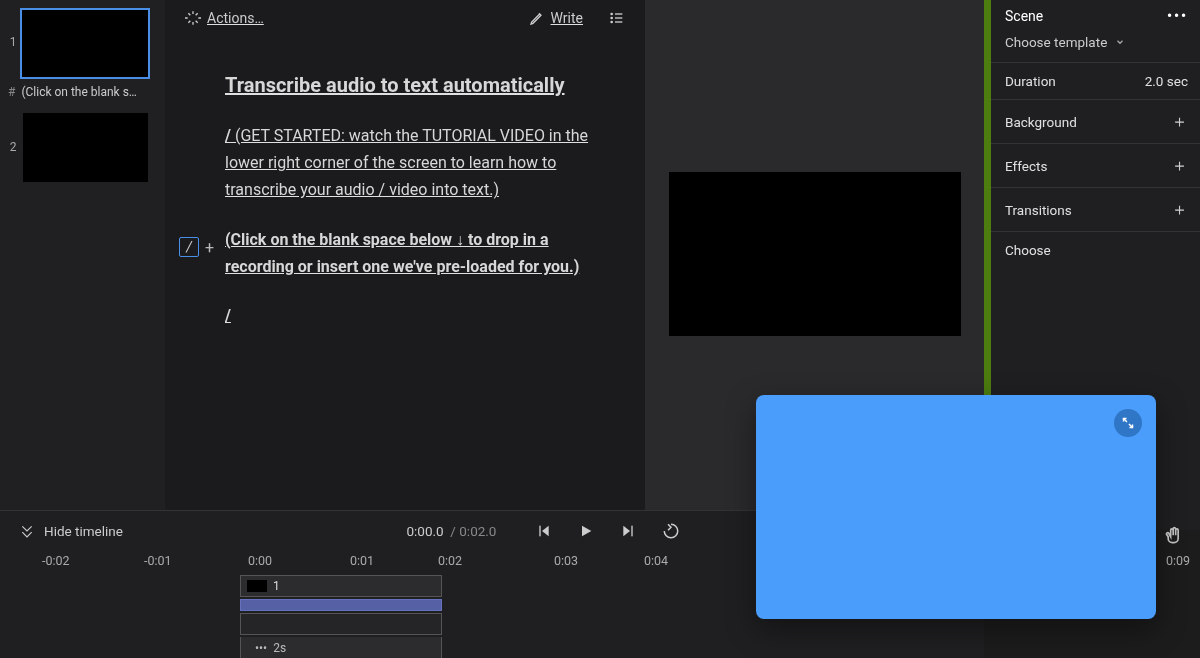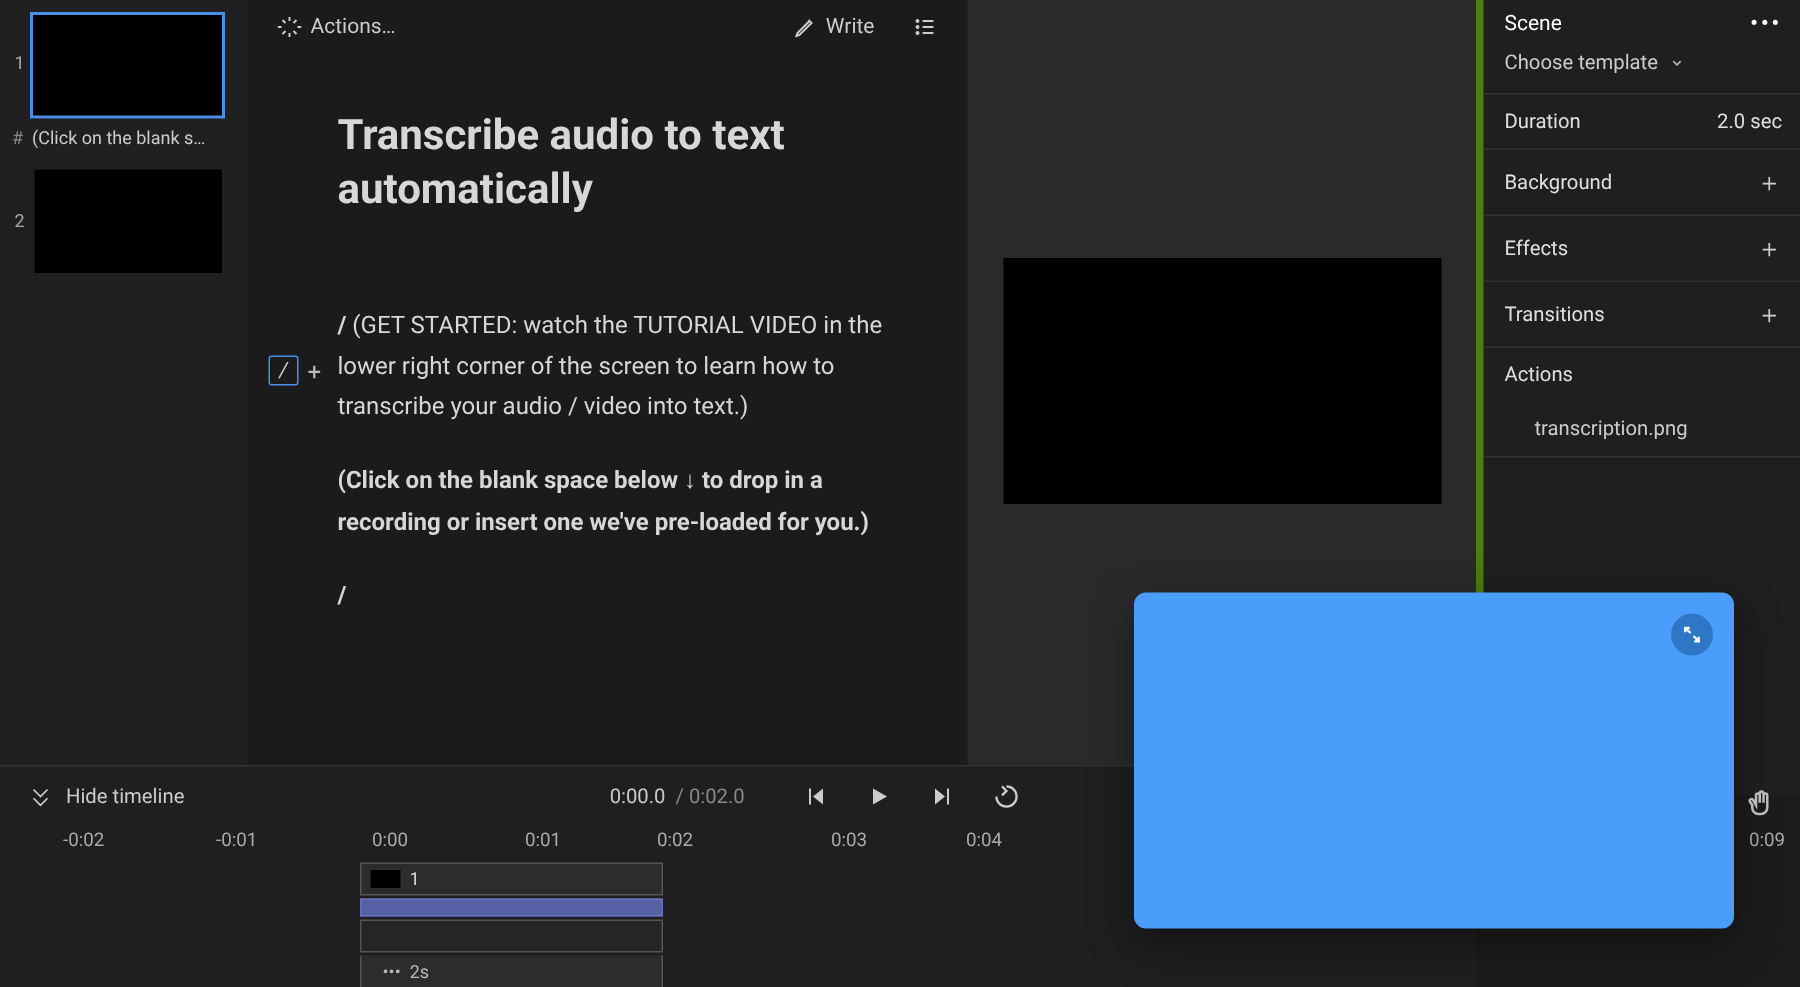--- a/index.html
+++ b/index.html
@@ -30,33 +30,34 @@
   .scene-thumb-small { width: 125px; height: 69px; background:#000; margin-left:3px; }
   .scene-caption {
     font-size: 12px; color: #ccc; padding: 6px 0 10px 8px;
     display:flex; gap:6px;
   }
   .scene-caption .hash { color:#888; }
   
   .center {
     position: absolute; left: 165px; top: 0; width: 480px; height: 629px;
     background: #1b1b1d;
+    text-decoration: underline;
   }
   .center-toolbar {
     height: 36px; display:flex; align-items:center;
     padding: 0 14px; font-size: 14px; color:#ccc;
   }
   .center-toolbar .spacer { flex:1; }
   .tb-btn { display:flex; align-items:center; gap:6px; cursor:pointer; padding:4px 6px;}
   .tb-btn svg, .tb-btn .ico { width:16px; height:16px; }
   .doc {
     padding: 36px 46px 0 60px;
     font-size: 16px; line-height: 1.7; color: #d7d7d7;
   }
-  .doc-title { font-size: 28px; font-weight: bold; line-height:1.3; margin-bottom: 58px; }
+  .doc-title { font-size: 20px; font-weight: bold; line-height:1.3; margin-bottom: 24px; }
   .doc p { margin-bottom: 22px; }
   .bold { font-weight: bold; }
   .gutter {
     position:absolute; left:14px; top:237px;
     display:flex; align-items:center; gap:6px;
   }
   .gutter .slash-box {
     width:20px; height:20px; border:1px solid #4a8fe7; color:#ccc;
     display:flex; align-items:center; justify-content:center;
     font-style:italic; font-size:14px;
@@ -68,21 +69,21 @@
     position:absolute; left:645px; top:0; right:216px; height:511px;
     background:#2a2a2c;
     display:flex; align-items:center; justify-content:center;
   }
   .canvas-video {
     width: 292px; height:164px; background:#000; margin-top:-4px;
   }
   
   .right-panel {
     position:absolute; right:0; top:0; width:216px; height:530px;
-    background:#1f1f21; border-left:5px solid #4d7c0f;
+    background:#1f1f21; border-left:7px solid #4d7c0f;
     font-size:13.5px;
   }
   .rp-head {
     display:flex; justify-content:space-between; align-items:center;
     padding: 8px 12px 6px 14px; color:#fff; font-size:14px;
   }
   .rp-head .dots { letter-spacing:2px; font-weight:bold; cursor:pointer;}
   .rp-template {
     padding: 4px 14px 12px 14px; color:#ccc;
     border-bottom:1px solid #333; display:flex; align-items:center; gap:8px;
@@ -235,23 +236,22 @@
   </div>
   <div class="rp-row">
     <span>Effects</span>
     <span class="plus">＋</span>
   </div>
   <div class="rp-row">
     <span>Transitions</span>
     <span class="plus">＋</span>
   </div>
   <div class="rp-row" style="border-bottom:none">
-    <span>Actions</span>
-  </div>
-  <div class="rp-layer-item">transcription.png</div>
+    <span>Choose</span>
+  </div>
 </div>
 
 <div class="timeline">
   <div class="tl-top">
     <div class="hide">
       <svg width="14" height="14" viewBox="0 0 24 24" fill="none" stroke="#ccc" stroke-width="2">
           <polyline points="4 14 12 22 20 14"></polyline>
           <polyline points="4 4 12 12 20 4"></polyline>
         </svg>
       <span>Hide timeline</span>

